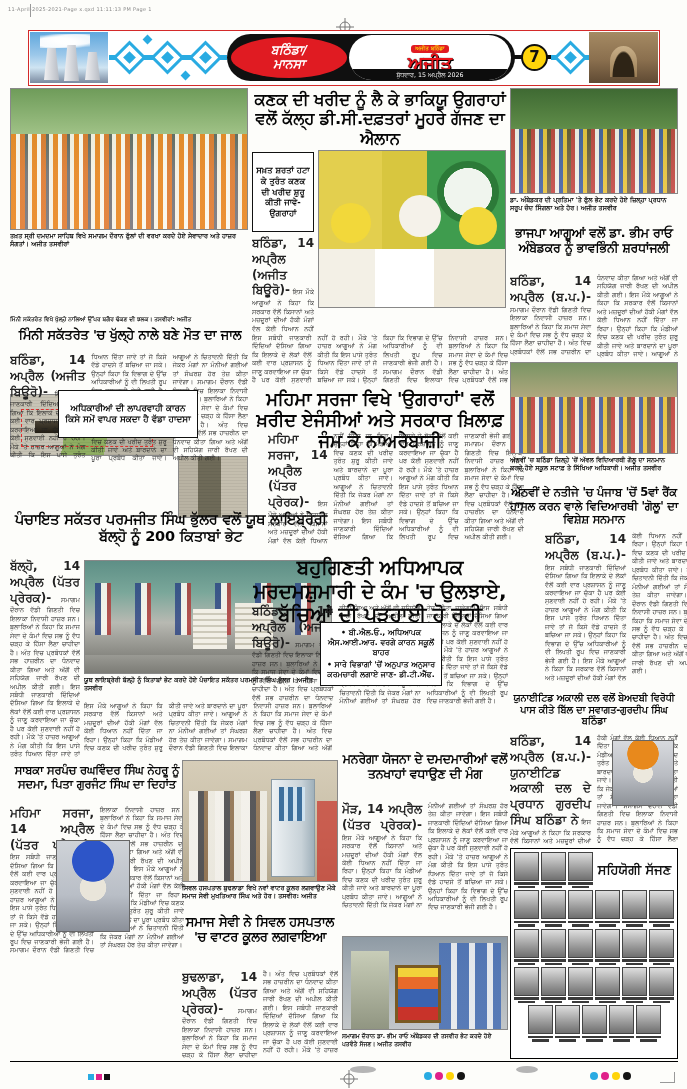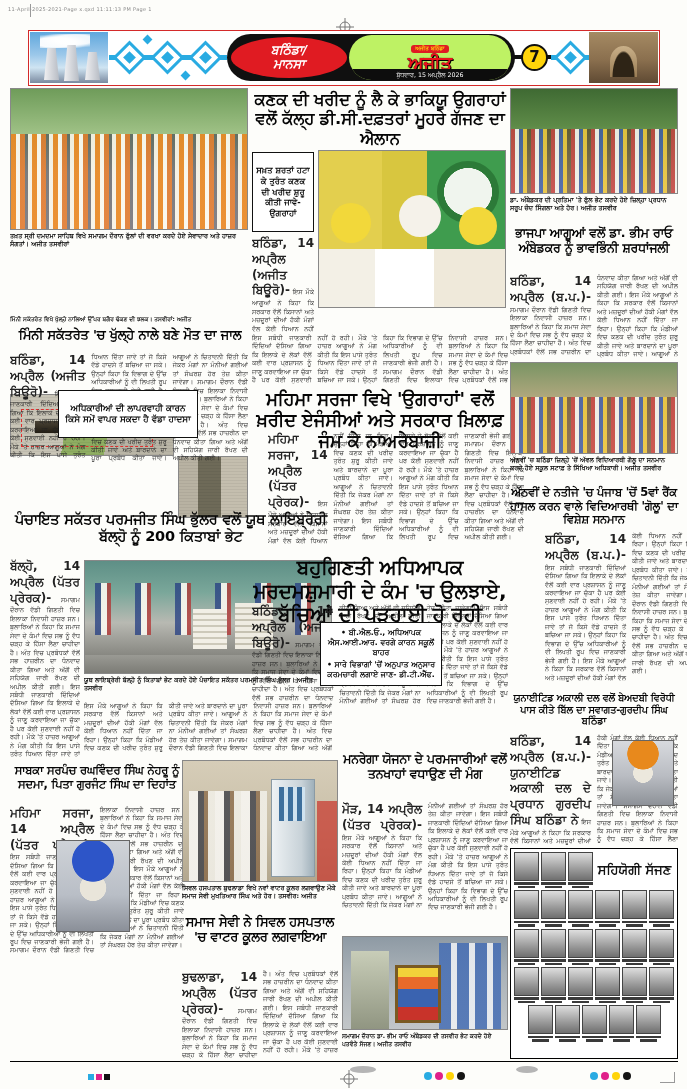--- a/index.html
+++ b/index.html
@@ -17,21 +17,21 @@
          background:radial-gradient(ellipse at 30% 60%,rgba(255,255,255,.95) 0 40%,transparent 70%),
                     radial-gradient(ellipse at 70% 40%,rgba(255,255,255,.9) 0 40%,transparent 70%);}
   .fort{background:linear-gradient(#a58a63 0%,#8a6f4e 55%,#5f4a33 100%);}
   .fort-arch{position:absolute;left:30%;top:28%;width:40%;height:60%;
              background:radial-gradient(ellipse at 50% 100%,#2e2416 0 55%,transparent 60%),
                         linear-gradient(#c9b089,#9a7d55);border-radius:50% 50% 0 0;}
   .capsule{background:#101010;border-radius:24px;}
   .region-oval{position:absolute;left:4px;top:3px;width:116px;height:41px;background:#e01b22;
                border-radius:50%;text-align:center;color:#fff;font-weight:bold;font-style:italic;
                font-size:12.5px;line-height:1.15;padding-top:6px;box-sizing:border-box;}
-  .brand-oval{position:absolute;left:122px;top:1px;width:162px;height:45px;background:#bef264;
+  .brand-oval{position:absolute;left:122px;top:1px;width:162px;height:45px;background:#ffffff;
               border-radius:23px;text-align:center;overflow:hidden;}
   .brand-tag{display:inline-block;background:#e01b22;color:#ffd40a;font-size:5.5px;font-weight:bold;
              border-radius:3px;padding:0 4px;margin-top:2px;line-height:1.4;}
   .brand-word{color:#e8131b;font-weight:bold;font-size:18px;line-height:1.0;
               text-shadow:0 0 1px #000, 1px 1px 0 #000;}
   .brand-date{position:absolute;bottom:0;left:0;right:0;height:11px;background:#0d0d0d;color:#fff;
               font-size:6.3px;line-height:11px;text-align:center;}
   .mast-bar{background:#101010;}
   .seven{background:#ffd40a;border:2.5px solid #101010;border-radius:50%;text-align:center;
          font-weight:bold;font-size:15px;line-height:23px;color:#101010;}
@@ -238,21 +238,21 @@
     <div class="abs" style="left:134px;top:40px;width:20px;height:80px;background:rgba(200,60,50,.75);"></div>
   </div>
   <div class="abs h" style="left:182px;top:914px;width:156px;font-size:13px;">ਸਮਾਜ ਸੇਵੀ ਨੇ ਸਿਵਲ ਹਸਪਤਾਲ 'ਚ ਵਾਟਰ ਕੂਲਰ ਲਗਵਾਇਆ</div>
   <div class="abs cap" style="left:182px;top:884px;width:156px;height:28px;">ਸਿਵਲ ਹਸਪਤਾਲ ਬੁਢਲਾਡਾ ਵਿਖੇ ਨਵਾਂ ਵਾਟਰ ਕੂਲਰ ਲਗਵਾਉਣ ਮੌਕੇ ਸਮਾਜ ਸੇਵੀ ਮੁਖਤਿਆਰ ਸਿੰਘ ਅਤੇ ਹੋਰ। ਤਸਵੀਰ: ਅਜੀਤ</div>
   <div class="abs bt c2" style="left:182px;top:970px;width:156px;height:92px;">
     <b>ਬੁਢਲਾਡਾ, 14 ਅਪ੍ਰੈਲ (ਪੱਤਰ ਪ੍ਰੇਰਕ)-</b>
     <span>ਸਮਾਗਮ ਦੌਰਾਨ ਵੱਡੀ ਗਿਣਤੀ ਵਿਚ ਇਲਾਕਾ ਨਿਵਾਸੀ ਹਾਜ਼ਰ ਸਨ। ਬੁਲਾਰਿਆਂ ਨੇ ਕਿਹਾ ਕਿ ਸਮਾਜ ਸੇਵਾ ਦੇ ਕੰਮਾਂ ਵਿਚ ਸਭ ਨੂੰ ਵੱਧ ਚੜ੍ਹ ਕੇ ਹਿੱਸਾ ਲੈਣਾ ਚਾਹੀਦਾ ਹੈ। ਅੰਤ ਵਿਚ ਪ੍ਰਬੰਧਕਾਂ ਵੱਲੋਂ ਸਭ ਹਾਜ਼ਰੀਨ ਦਾ ਧੰਨਵਾਦ ਕੀਤਾ ਗਿਆ ਅਤੇ ਅੱਗੋਂ ਵੀ ਸਹਿਯੋਗ ਜਾਰੀ ਰੱਖਣ ਦੀ ਅਪੀਲ ਕੀਤੀ ਗਈ।</span>
     <span>ਇਸ ਸਬੰਧੀ ਜਾਣਕਾਰੀ ਦਿੰਦਿਆਂ ਦੱਸਿਆ ਗਿਆ ਕਿ ਇਲਾਕੇ ਦੇ ਲੋਕਾਂ ਵੱਲੋਂ ਕਈ ਵਾਰ ਪ੍ਰਸ਼ਾਸਨ ਨੂੰ ਜਾਣੂ ਕਰਵਾਇਆ ਜਾ ਚੁੱਕਾ ਹੈ ਪਰ ਕੋਈ ਸੁਣਵਾਈ ਨਹੀਂ ਹੋ ਰਹੀ। ਮੌਕੇ 'ਤੇ ਹਾਜ਼ਰ ਆਗੂਆਂ ਨੇ ਮੰਗ ਕੀਤੀ ਕਿ ਇਸ ਪਾਸੇ ਤੁਰੰਤ ਧਿਆਨ ਦਿੱਤਾ ਜਾਵੇ ਤਾਂ ਜੋ ਕਿਸੇ ਵੱਡੇ ਹਾਦਸੇ ਤੋਂ ਬਚਿਆ ਜਾ ਸਕੇ। ਉਨ੍ਹਾਂ ਕਿਹਾ ਕਿ ਵਿਭਾਗ ਦੇ ਉੱਚ ਅਧਿਕਾਰੀਆਂ ਨੂੰ ਵੀ ਲਿਖਤੀ ਰੂਪ ਵਿਚ ਜਾਣਕਾਰੀ ਭੇਜੀ ਗਈ ਹੈ।</span>
   </div>
 
-  <div class="abs h" style="left:342px;top:752px;width:166px;font-size:12.5px;">ਮਨਰੇਗਾ ਯੋਜਨਾ ਦੇ ਪਰਮਜਾਰੀਆਂ ਵਲੋਂ ਤਨਖਾਹਾਂ ਵਧਾਉਣ ਦੀ ਮੰਗ</div>
+  <div class="abs h" style="left:342px;top:752px;width:166px;font-size:12.5px;">ਮਨਰੇਗਾ ਯੋਜਨਾ ਦੇ ਦਮਦਮਾਰੀਆਂ ਵਲੋਂ ਤਨਖਾਹਾਂ ਵਧਾਉਣ ਦੀ ਮੰਗ</div>
   <div class="abs bt c2" style="left:342px;top:802px;width:166px;height:132px;">
     <b>ਮੌੜ, 14 ਅਪ੍ਰੈਲ (ਪੱਤਰ ਪ੍ਰੇਰਕ)-</b>
     <span>ਇਸ ਮੌਕੇ ਆਗੂਆਂ ਨੇ ਕਿਹਾ ਕਿ ਸਰਕਾਰ ਵੱਲੋਂ ਕਿਸਾਨਾਂ ਅਤੇ ਮਜ਼ਦੂਰਾਂ ਦੀਆਂ ਹੱਕੀ ਮੰਗਾਂ ਵੱਲ ਕੋਈ ਧਿਆਨ ਨਹੀਂ ਦਿੱਤਾ ਜਾ ਰਿਹਾ। ਉਨ੍ਹਾਂ ਕਿਹਾ ਕਿ ਮੰਡੀਆਂ ਵਿਚ ਕਣਕ ਦੀ ਖਰੀਦ ਤੁਰੰਤ ਸ਼ੁਰੂ ਕੀਤੀ ਜਾਵੇ ਅਤੇ ਬਾਰਦਾਨੇ ਦਾ ਪੂਰਾ ਪ੍ਰਬੰਧ ਕੀਤਾ ਜਾਵੇ। ਆਗੂਆਂ ਨੇ ਚਿਤਾਵਨੀ ਦਿੱਤੀ ਕਿ ਜੇਕਰ ਮੰਗਾਂ ਨਾ ਮੰਨੀਆਂ ਗਈਆਂ ਤਾਂ ਸੰਘਰਸ਼ ਹੋਰ ਤੇਜ਼ ਕੀਤਾ ਜਾਵੇਗਾ।</span>
     <span>ਇਸ ਸਬੰਧੀ ਜਾਣਕਾਰੀ ਦਿੰਦਿਆਂ ਦੱਸਿਆ ਗਿਆ ਕਿ ਇਲਾਕੇ ਦੇ ਲੋਕਾਂ ਵੱਲੋਂ ਕਈ ਵਾਰ ਪ੍ਰਸ਼ਾਸਨ ਨੂੰ ਜਾਣੂ ਕਰਵਾਇਆ ਜਾ ਚੁੱਕਾ ਹੈ ਪਰ ਕੋਈ ਸੁਣਵਾਈ ਨਹੀਂ ਹੋ ਰਹੀ। ਮੌਕੇ 'ਤੇ ਹਾਜ਼ਰ ਆਗੂਆਂ ਨੇ ਮੰਗ ਕੀਤੀ ਕਿ ਇਸ ਪਾਸੇ ਤੁਰੰਤ ਧਿਆਨ ਦਿੱਤਾ ਜਾਵੇ ਤਾਂ ਜੋ ਕਿਸੇ ਵੱਡੇ ਹਾਦਸੇ ਤੋਂ ਬਚਿਆ ਜਾ ਸਕੇ। ਉਨ੍ਹਾਂ ਕਿਹਾ ਕਿ ਵਿਭਾਗ ਦੇ ਉੱਚ ਅਧਿਕਾਰੀਆਂ ਨੂੰ ਵੀ ਲਿਖਤੀ ਰੂਪ ਵਿਚ ਜਾਣਕਾਰੀ ਭੇਜੀ ਗਈ ਹੈ।</span>
   </div>
   <div class="abs ph" style="left:342px;top:936px;width:166px;height:94px;background:linear-gradient(#8e9aa4 0%,#aab2b8 40%,#c2c6c8 100%);">
     <div class="abs" style="left:8px;top:14px;width:38px;height:80px;background:linear-gradient(#c8cdb8,#8f9480);"></div>
     <div class="abs" style="left:96px;top:6px;width:62px;height:88px;background:repeating-linear-gradient(90deg,rgba(70,110,180,.85) 0 12px,rgba(235,238,242,.9) 12px 18px);"></div>
     <div class="abs" style="left:52px;top:28px;width:40px;height:52px;background:linear-gradient(#f2d23a 0 18%,#e86a2a 18% 40%,#3a63b0 40% 75%,#c8332a 75% 100%);border:3px solid #7a5a22;"></div>
   </div>

